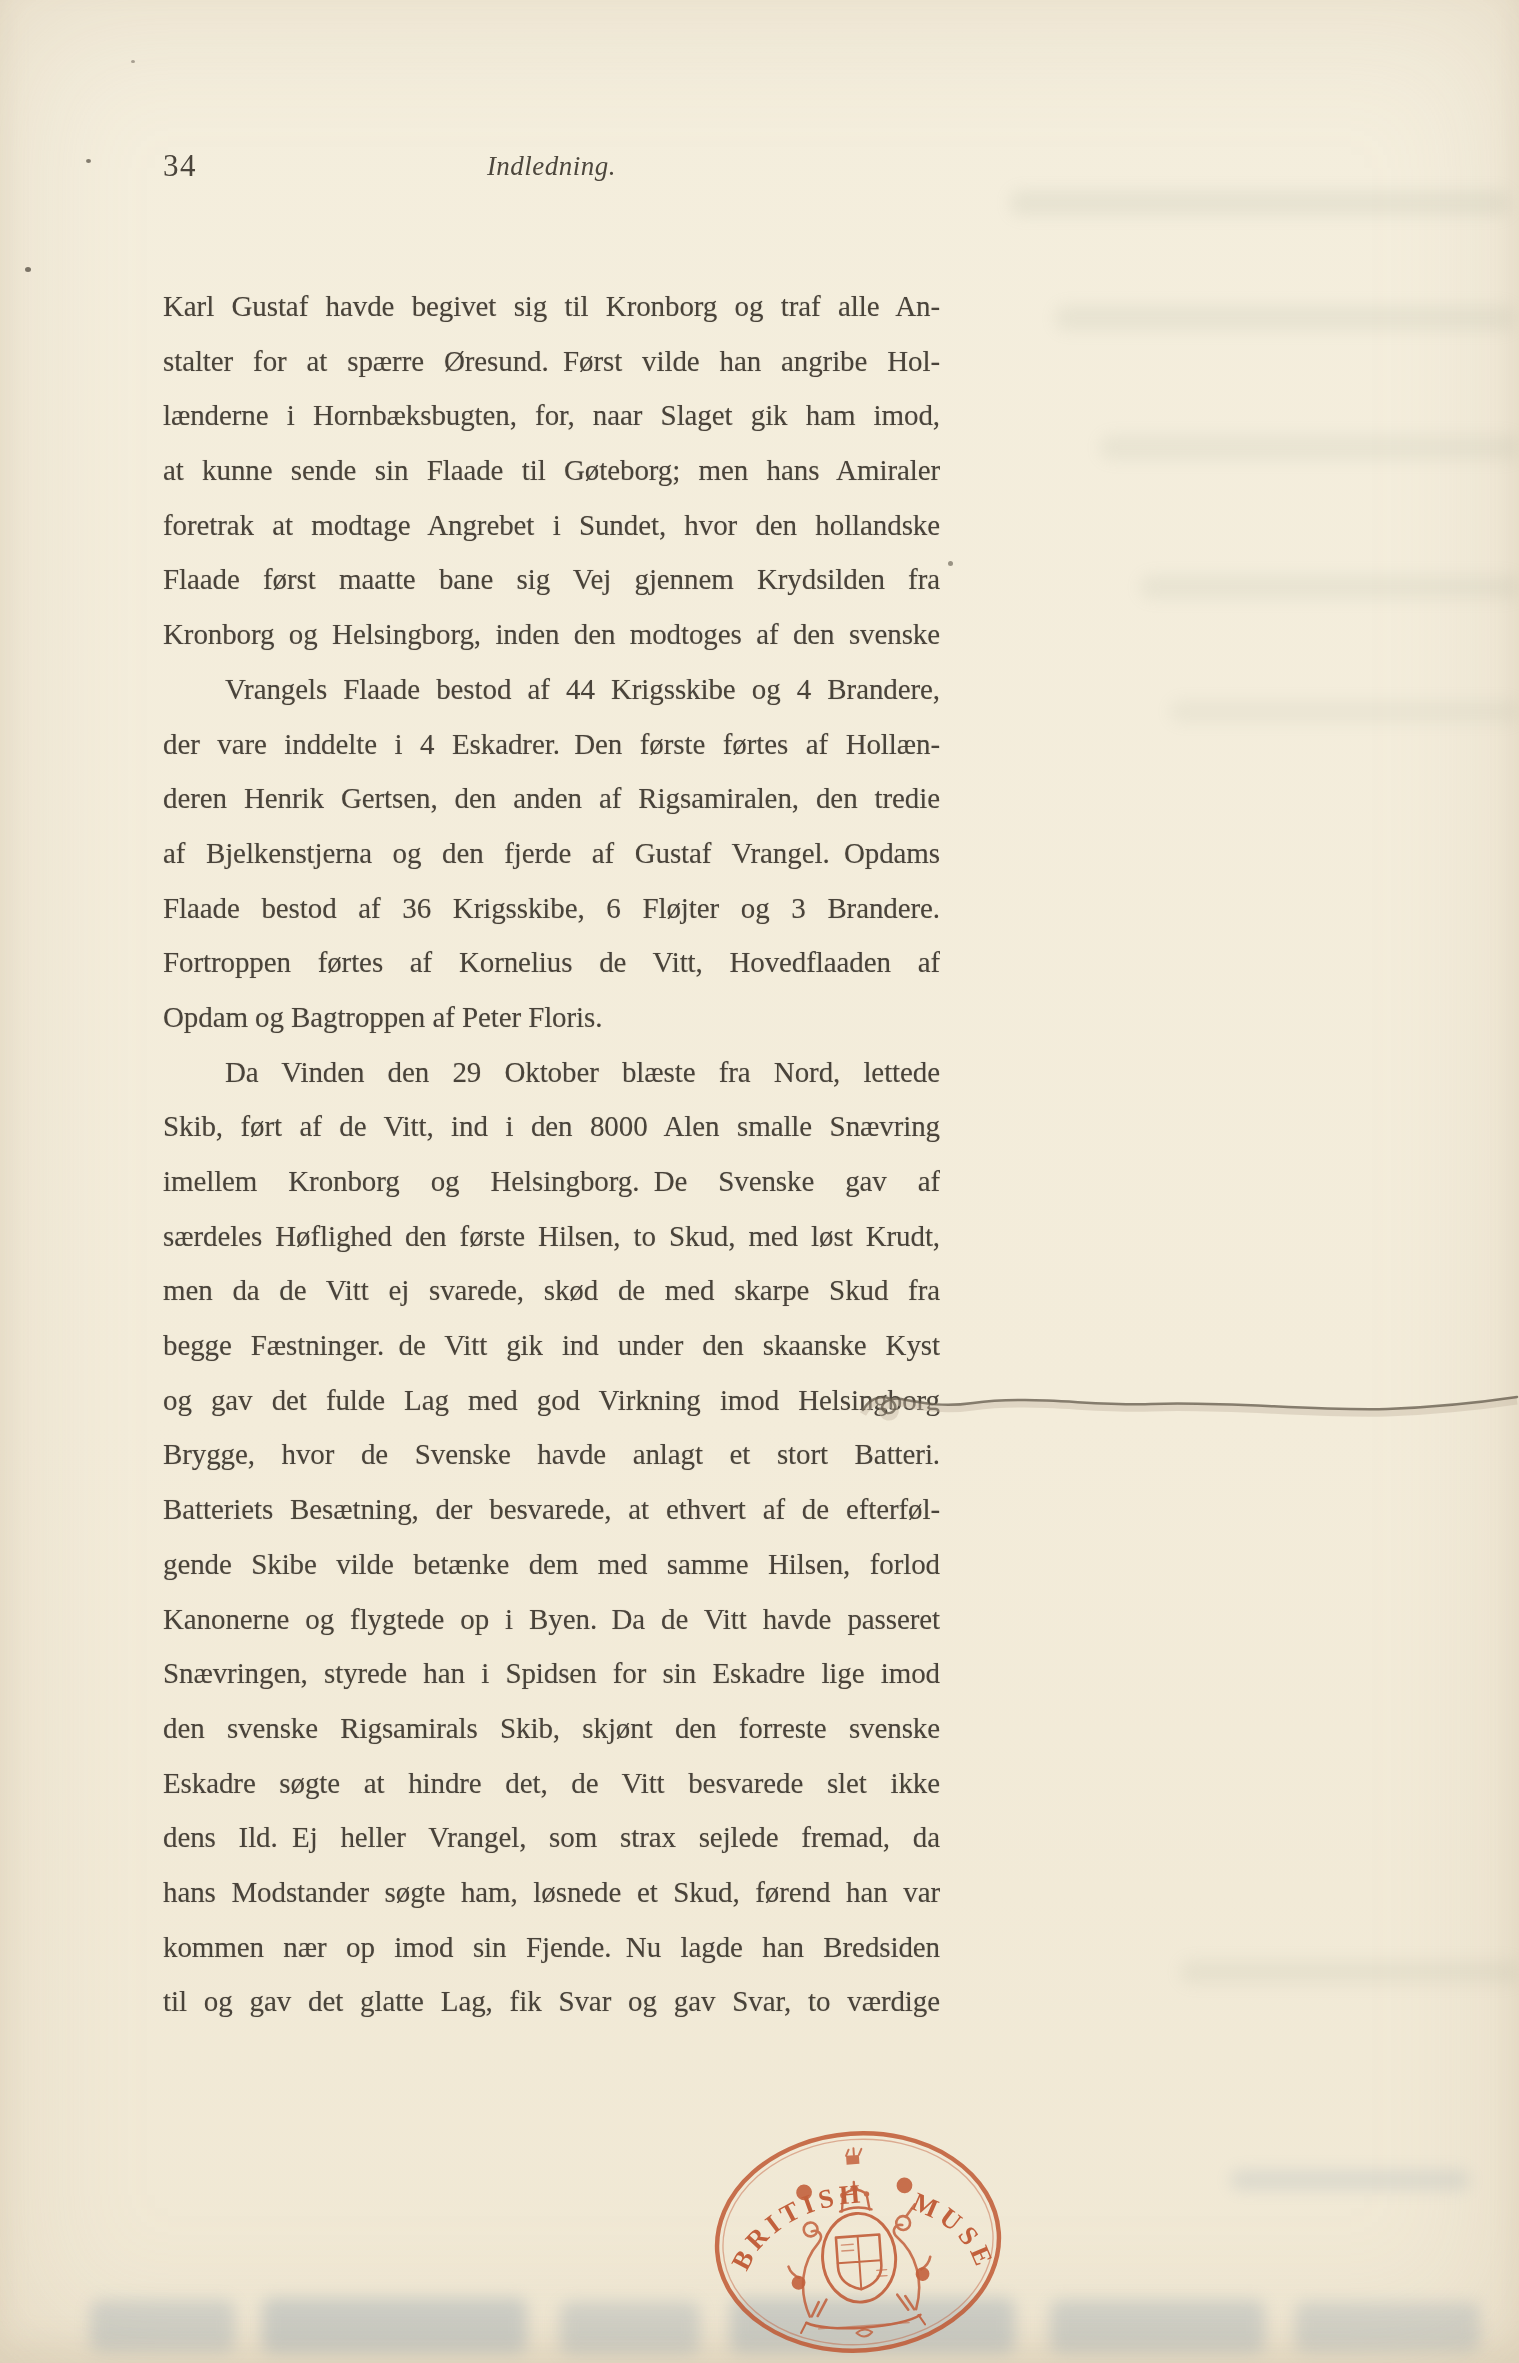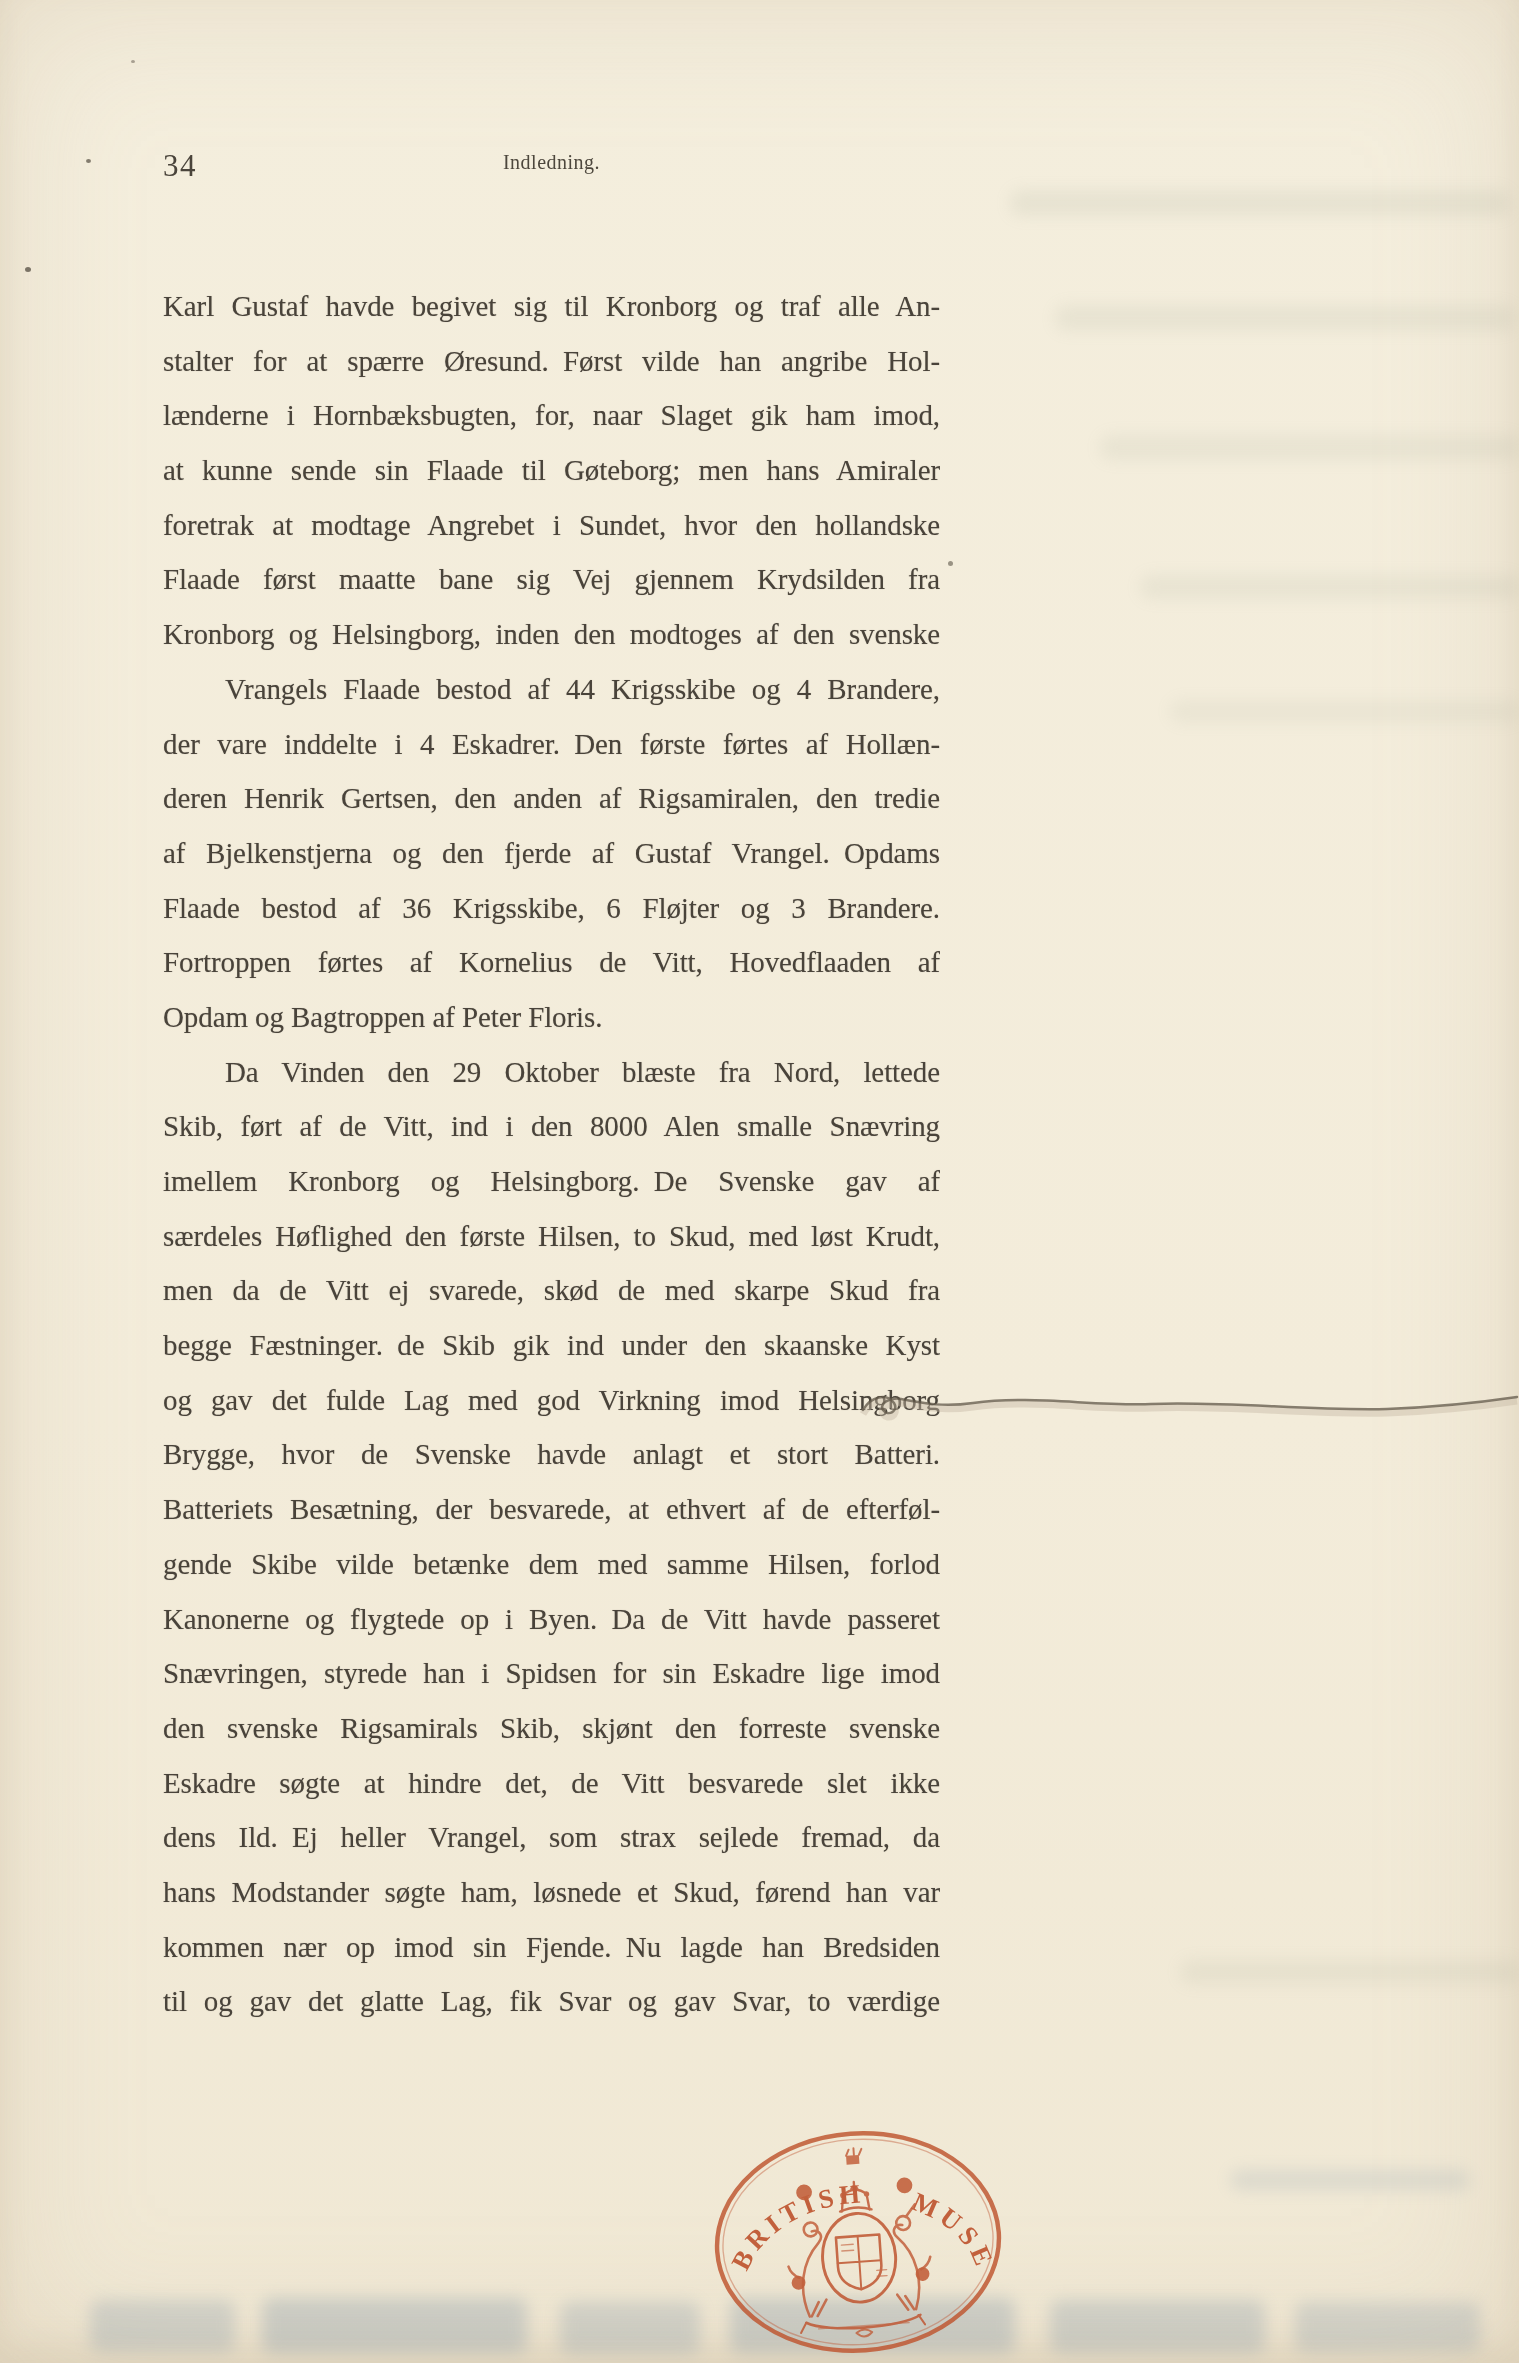--- a/index.html
+++ b/index.html
@@ -8,21 +8,21 @@
     width:1519px;height:2363px;
     background:linear-gradient(180deg,#f4eedd 0%,#f3ecda 60%,#f0e8d4 100%);
     box-shadow:inset 0 0 140px rgba(193,174,142,.28), inset 0 -18px 30px rgba(180,160,130,.18);
     overflow:hidden;
     font-family:"Liberation Serif","DejaVu Serif",serif;
     color:#49433a;
   }
   
   .runhead{position:absolute;left:163px;top:146px;width:777px;height:40px;}
   .pagenum{position:absolute;left:0;top:2px;font-size:31px;letter-spacing:1.5px;color:#4a443b;text-align:right;}
-  .runtitle{position:absolute;left:0;right:0;top:5px;text-align:center;font-size:20px;letter-spacing:.5px;color:#4d473d;}
+  .runtitle{position:absolute;left:0;right:0;top:5px;text-align:center;font-size:27px;letter-spacing:.5px;color:#4d473d;font-style:italic;}
   
   .body-text{position:absolute;left:163px;top:279px;width:777px;}
   .para{margin:0;}
   .line{
     font-size:29px;line-height:54.7px;height:54.7px;
     letter-spacing:-0.1px;
     text-align:justify;text-align-last:justify;
     white-space:nowrap; 
     text-shadow:0 0 1px rgba(74,69,60,.35);
     overflow:hidden;
@@ -69,21 +69,21 @@
         <div class="line">Flaade bestod af 36 Krigsskibe, 6 Fløjter og 3 Brandere.</div>
         <div class="line">Fortroppen førtes af Kornelius de Vitt, Hovedflaaden af</div>
         <div class="line para-end">Opdam og Bagtroppen af Peter Floris.</div>
       </div>
       <div class="para">
         <div class="line indent">Da Vinden den 29 Oktober blæste fra Nord, lettede</div>
         <div class="line">Skib, ført af de Vitt, ind i den 8000 Alen smalle Snævring</div>
         <div class="line">imellem Kronborg og Helsingborg. De Svenske gav af</div>
         <div class="line">særdeles Høflighed den første Hilsen, to Skud, med løst Krudt,</div>
         <div class="line">men da de Vitt ej svarede, skød de med skarpe Skud fra</div>
-        <div class="line">begge Fæstninger. de Skib gik ind under den skaanske Kyst</div>
+        <div class="line">begge Fæstninger. de Vitt gik ind under den skaanske Kyst</div>
         <div class="line">og gav det fulde Lag med god Virkning imod Helsingborg</div>
         <div class="line">Brygge, hvor de Svenske havde anlagt et stort Batteri.</div>
         <div class="line">Batteriets Besætning, der besvarede, at ethvert af de efterføl-</div>
         <div class="line">gende Skibe vilde betænke dem med samme Hilsen, forlod</div>
         <div class="line">Kanonerne og flygtede op i Byen. Da de Vitt havde passeret</div>
         <div class="line">Snævringen, styrede han i Spidsen for sin Eskadre lige imod</div>
         <div class="line">den svenske Rigsamirals Skib, skjønt den forreste svenske</div>
         <div class="line">Eskadre søgte at hindre det, de Vitt besvarede slet ikke</div>
         <div class="line">dens Ild. Ej heller Vrangel, som strax sejlede fremad, da</div>
         <div class="line">hans Modstander søgte ham, løsnede et Skud, førend han var</div>

